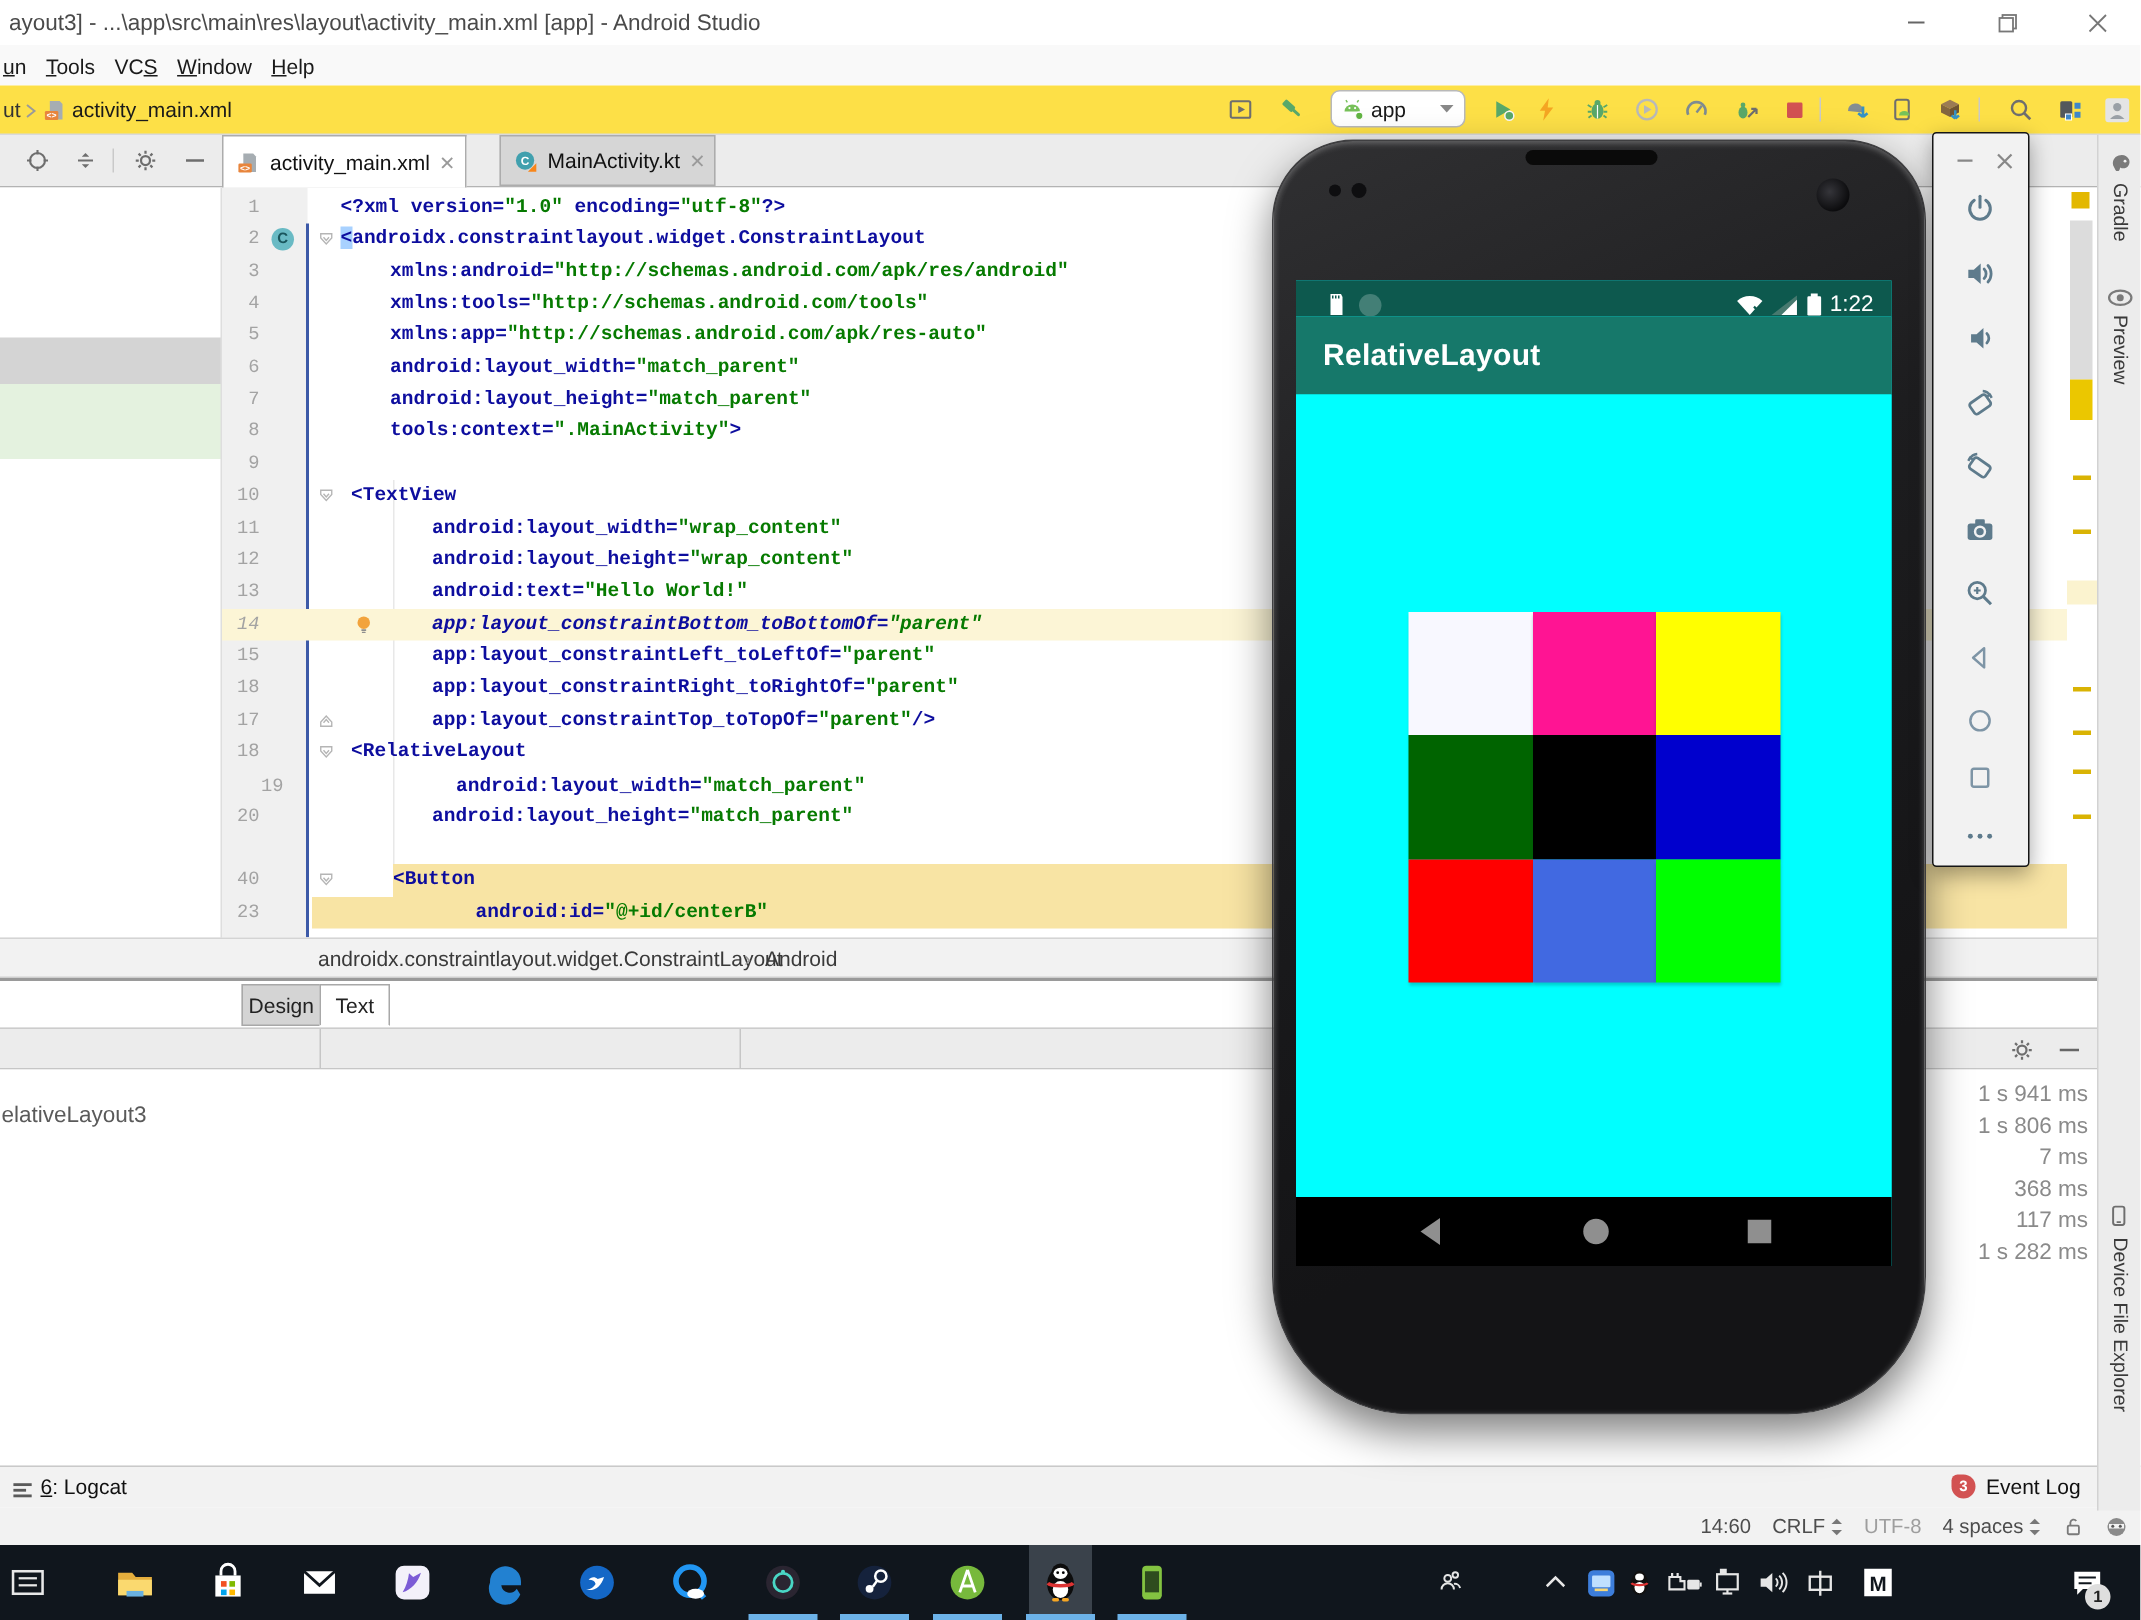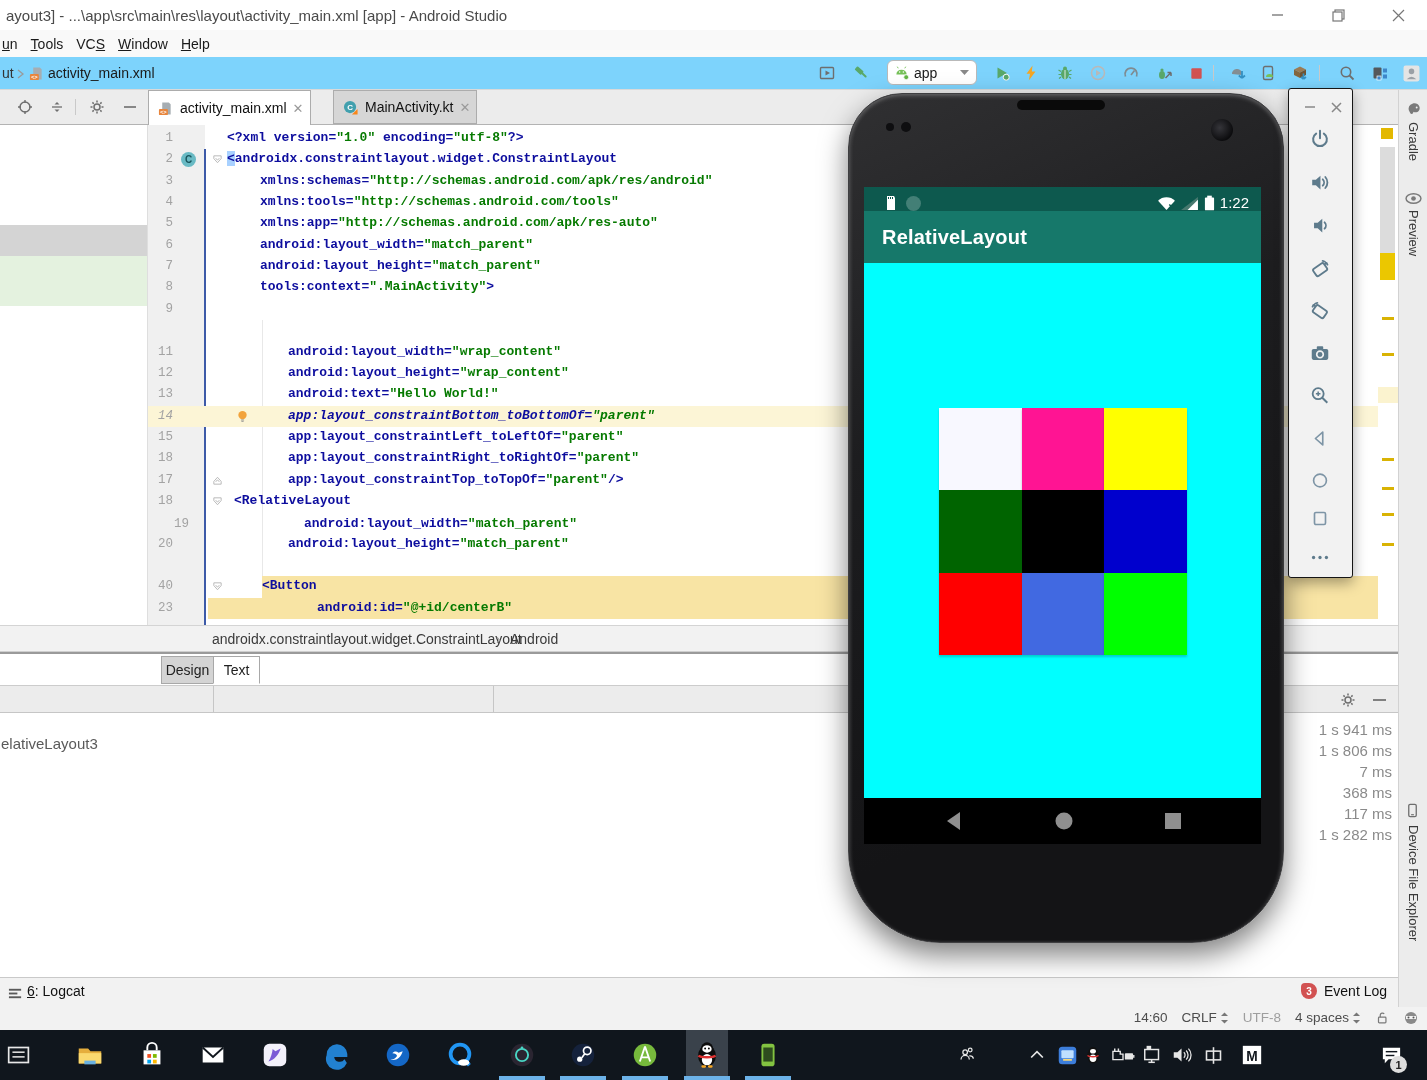--- a/index.html
+++ b/index.html
@@ -8,21 +8,21 @@
 .abs{position:absolute}
 .ic svg{display:block}
 
 .titlebar{left:0;top:0;width:1171px;height:30px;background:#fff}
 .titlebar .title{position:absolute;left:6px;top:7px;font-size:15px;color:#4a4a4a;white-space:nowrap}
 .winbtn{position:absolute;top:4px;width:30px;height:22px;display:flex;align-items:center;justify-content:center}
 
 .menubar{left:0;top:30px;width:1427px;height:27px;background:#f9f9f9;display:flex;align-items:center;padding-left:2px}
 .menubar .mi{font-size:14px;color:#1a1a1a;margin-right:13px;white-space:nowrap}
 
-.navbar{left:0;top:57px;width:1427px;height:33px;background:#7dd3fc;border-bottom:1px solid #d9d9d9}
+.navbar{left:0;top:57px;width:1427px;height:33px;background:#fde047;border-bottom:1px solid #d9d9d9}
 .navbar .crumbtxt{position:absolute;top:8px;font-size:14px;color:#333;white-space:nowrap}
 .tbico{position:absolute;top:62px;width:24px;height:22px;display:flex;align-items:center;justify-content:center}
 .tbsep{position:absolute;top:65px;width:1px;height:16px;background:#c9c9c9}
 .runcfg{position:absolute;left:887px;top:60px;width:90px;height:25px;background:#fff;border:1px solid #b9b9b9;border-radius:6px;display:flex;align-items:center;padding:0 6px}
 .runcfg .lbl{font-size:14px;color:#1a1a1a;margin-left:5px}
 
 .tabrow{left:0;top:90px;width:1427px;height:35px;background:#ececec;border-bottom:1px solid #b3b3b3}
 .pico{position:absolute;top:97px;width:22px;height:20px;display:flex;align-items:center;justify-content:center}
 .etab{position:absolute;top:90px;height:34px;display:flex;align-items:center;font-size:14px;border:1px solid #acacac}
 .etab.active{background:#fff;height:35px;border-bottom:none;z-index:2}
@@ -347,21 +347,21 @@
         <span class="mk ic" style="left: 64px; top: 5px;">
           <svg viewBox="0 0 12 12" width="11" height="11">
             <path d="M2 2 H10 V5 L6 9.5 L2 5 Z" fill="#fff" stroke="#b5b5b5" stroke-width="1"></path>
             <path d="M4 4.5 L6 6.8 L8 4.5" fill="none" stroke="#b5b5b5" stroke-width="1"></path>
           </svg>
         </span>
         <span class="code" style="left: 79px;"><span class="hlc">&lt;</span><span class="t">androidx.constraintlayout.widget.ConstraintLayout</span></span>
       </div>
       <div class="cl" style="top: 45.7px; height: 21.35px;">
         <span class="num">3</span>
-        <span class="code" style="left: 112px;"><span class="t">xmlns:schemas=</span><span class="s">"http://schemas.android.com/apk/res/android"</span></span>
+        <span class="code" style="left: 112px;"><span class="t">xmlns:android=</span><span class="s">"http://schemas.android.com/apk/res/android"</span></span>
       </div>
       <div class="cl" style="top: 67.05px; height: 21.35px;">
         <span class="num">4</span>
         <span class="code" style="left: 112px;"><span class="t">xmlns:tools=</span><span class="s">"http://schemas.android.com/tools"</span></span>
       </div>
       <div class="cl" style="top: 88.4px; height: 21.35px;">
         <span class="num">5</span>
         <span class="code" style="left: 112px;"><span class="t">xmlns:app=</span><span class="s">"http://schemas.android.com/apk/res-auto"</span></span>
       </div>
       <div class="cl" style="top: 109.75px; height: 21.35px;">
@@ -372,20 +372,30 @@
         <span class="num">7</span>
         <span class="code" style="left: 112px;"><span class="t">android:layout_height=</span><span class="s">"match_parent"</span></span>
       </div>
       <div class="cl" style="top: 152.45px; height: 21.35px;">
         <span class="num">8</span>
         <span class="code" style="left: 112px;"><span class="t">tools:context=</span><span class="s">".MainActivity"</span><span class="t">&gt;</span></span>
       </div>
       <div class="cl" style="top: 173.8px; height: 21.35px;">
         <span class="num">9</span>
         <span class="code" style="left: 79px;"></span>
+      </div>
+      <div class="cl" style="top: 195.15px; height: 21.35px;">
+        <span class="num">10</span>
+        <span class="mk ic" style="left: 64px; top: 5px;">
+          <svg viewBox="0 0 12 12" width="11" height="11">
+            <path d="M2 2 H10 V5 L6 9.5 L2 5 Z" fill="#fff" stroke="#b5b5b5" stroke-width="1"></path>
+            <path d="M4 4.5 L6 6.8 L8 4.5" fill="none" stroke="#b5b5b5" stroke-width="1"></path>
+          </svg>
+        </span>
+        <span class="code" style="left: 86px;"><span class="t">&lt;TextView</span></span>
       </div>
       <div class="cl" style="top: 216.5px; height: 21.35px;">
         <span class="num">11</span>
         <span class="code" style="left: 140px;"><span class="t">android:layout_width=</span><span class="s">"wrap_content"</span></span>
       </div>
       <div class="cl" style="top: 237.85px; height: 21.35px;">
         <span class="num">12</span>
         <span class="code" style="left: 140px;"><span class="t">android:layout_height=</span><span class="s">"wrap_content"</span></span>
       </div>
       <div class="cl" style="top: 259.2px; height: 21.35px;">

